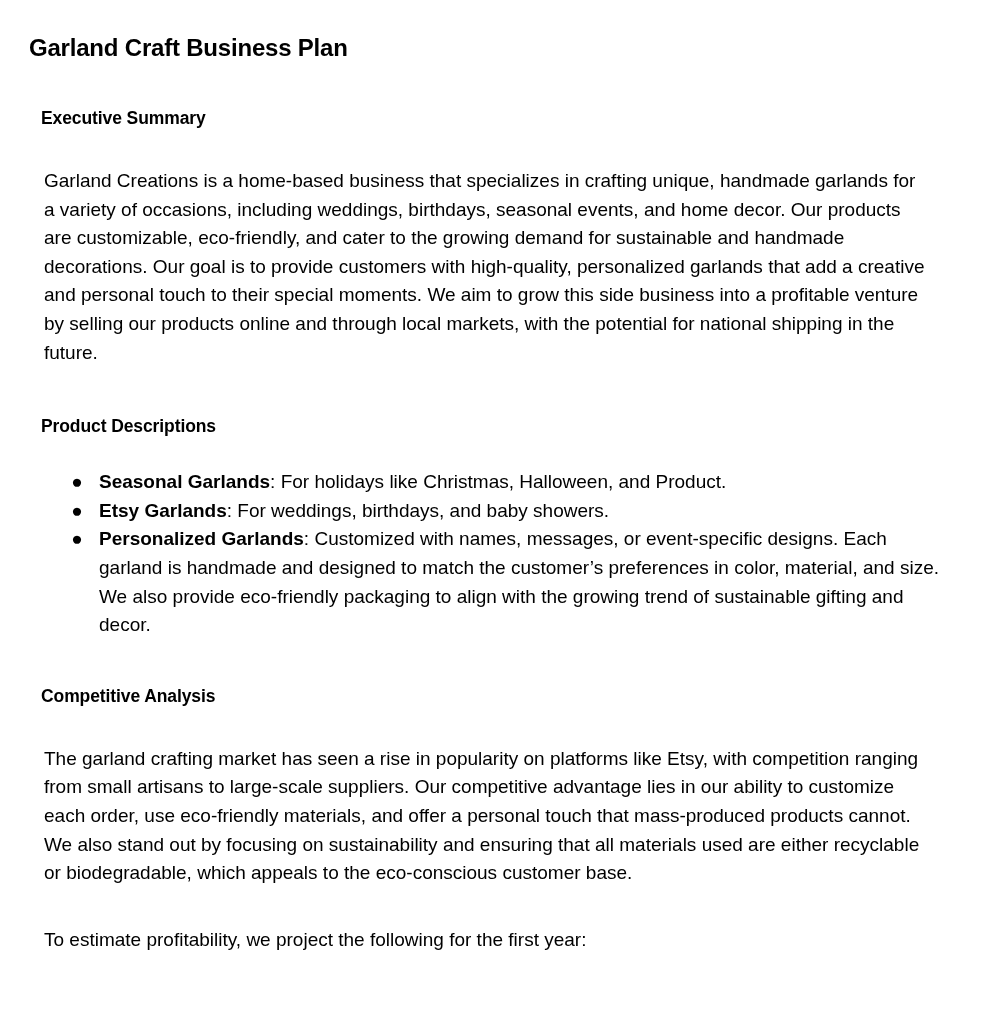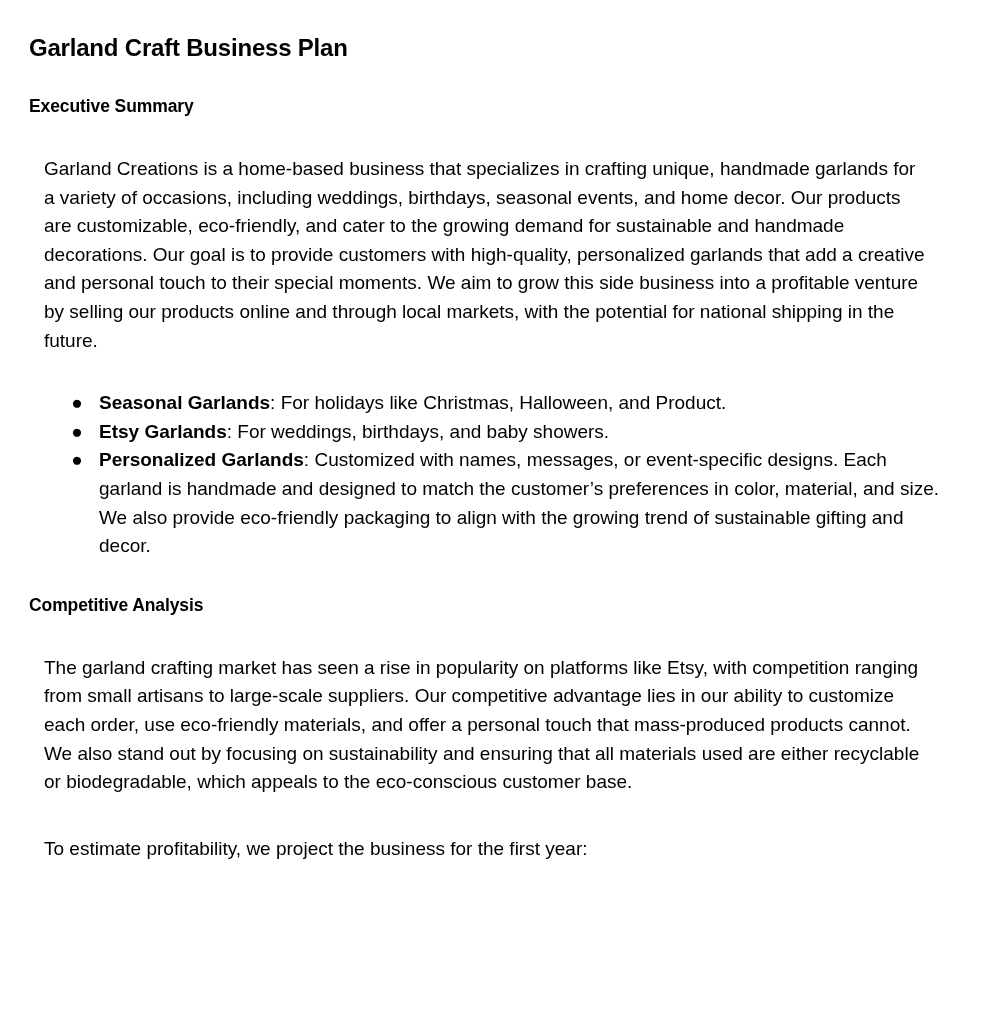--- a/index.html
+++ b/index.html
@@ -31,21 +31,21 @@
     letter-spacing: -0.2px;
     margin: 0;
     padding-top: 34px;
   }
 
   .section-heading {
     font-size: 17.5px;
     font-weight: bold;
     line-height: 22px;
     letter-spacing: -0.1px;
-    margin: 0;
+    margin: 12px;
     padding-top: 33px;
   }
 
   .body-para {
     font-size: 19px;
     font-weight: normal;
     line-height: 28.6px;
     margin: 15px;
     padding-top: 23px;
     max-width: 918px;
@@ -86,34 +86,35 @@
 </head>
 <body>
 
 <div class="page">
 
   <h1 class="doc-title">Garland Craft Business Plan</h1>
 
   <h2 class="section-heading">Executive Summary</h2>
   <p class="body-para">Garland Creations is a home-based business that specializes in crafting unique, handmade garlands for a variety of occasions, including weddings, birthdays, seasonal events, and home decor. Our products are customizable, eco-friendly, and cater to the growing demand for sustainable and handmade decorations. Our goal is to provide customers with high-quality, personalized garlands that add a creative and personal touch to their special moments. We aim to grow this side business into a profitable venture by selling our products online and through local markets, with the potential for national shipping in the future.</p>
 
+  <h2 class="section-heading">Product Descriptions</h2>
 
   <ul class="bullet-list">
     <li class="bullet-item">
       <span class="bullet-marker">●</span>
       <span class="bullet-label">Seasonal Garlands</span><span class="bullet-text">: For holidays like Christmas, Halloween, and Product.</span>
     </li>
     <li class="bullet-item">
       <span class="bullet-marker">●</span>
       <span class="bullet-label">Etsy Garlands</span><span class="bullet-text">: For weddings, birthdays, and baby showers.</span>
     </li>
     <li class="bullet-item">
       <span class="bullet-marker">●</span>
       <span class="bullet-label">Personalized Garlands</span><span class="bullet-text">: Customized with names, messages, or event-specific designs. Each garland is handmade and designed to match the customer’s preferences in color, material, and size. We also provide eco-friendly packaging to align with the growing trend of sustainable gifting and decor.</span>
     </li>
   </ul>
 
   <h2 class="section-heading">Competitive Analysis</h2>
   <p class="body-para">The garland crafting market has seen a rise in popularity on platforms like Etsy, with competition ranging from small artisans to large-scale suppliers. Our competitive advantage lies in our ability to customize each order, use eco-friendly materials, and offer a personal touch that mass-produced products cannot. We also stand out by focusing on sustainability and ensuring that all materials used are either recyclable or biodegradable, which appeals to the eco-conscious customer base.</p>
 
-  <p class="body-para">To estimate profitability, we project the business for the first year:</p>
+  <p class="body-para">To estimate profitability, we project the following for the first year:</p>
 
 </div>
 
 </body></html>

